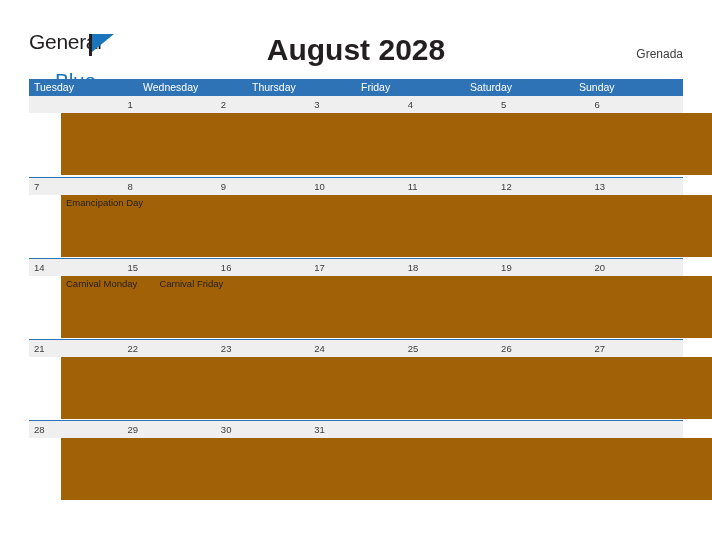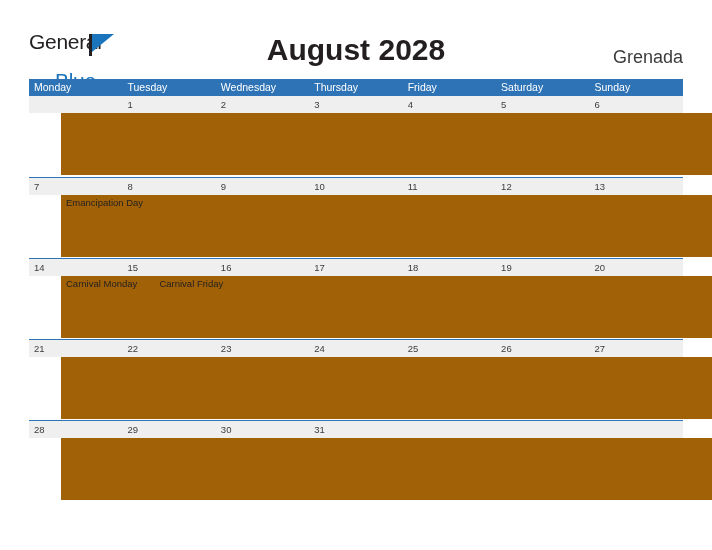--- a/index.html
+++ b/index.html
@@ -82,21 +82,21 @@
     font-size: 30px;
     color: #231f20;
     font-family: "Liberation Sans", sans-serif;
     font-weight: bold;
     letter-spacing: 0px;
   }
   .cal-country {
     position: absolute;
     right: 29px;
     top: 47px;
-    font-size: 18px;
+    font-size: 12px;
     color: #3c3c3c;
     font-family: "Liberation Sans", sans-serif;
   }
 
   
   .calendar {
     position: absolute;
     left: 29px;
     top: 79px;
     width: 654px;
@@ -178,21 +178,20 @@
       <span class="logo-blue">Blue</span>
     </div>
 
     <div class="cal-title">August 2028</div>
     <div class="cal-country">Grenada</div>
   </div>
 
   <div class="calendar">
 
     <div class="weekday-row">
-      <div class="weekday">Monday</div>
       <div class="weekday">Tuesday</div>
       <div class="weekday">Wednesday</div>
       <div class="weekday">Thursday</div>
       <div class="weekday">Friday</div>
       <div class="weekday">Saturday</div>
       <div class="weekday">Sunday</div>
     </div>
 
     <div class="week-row first">
       <div class="day-band">

